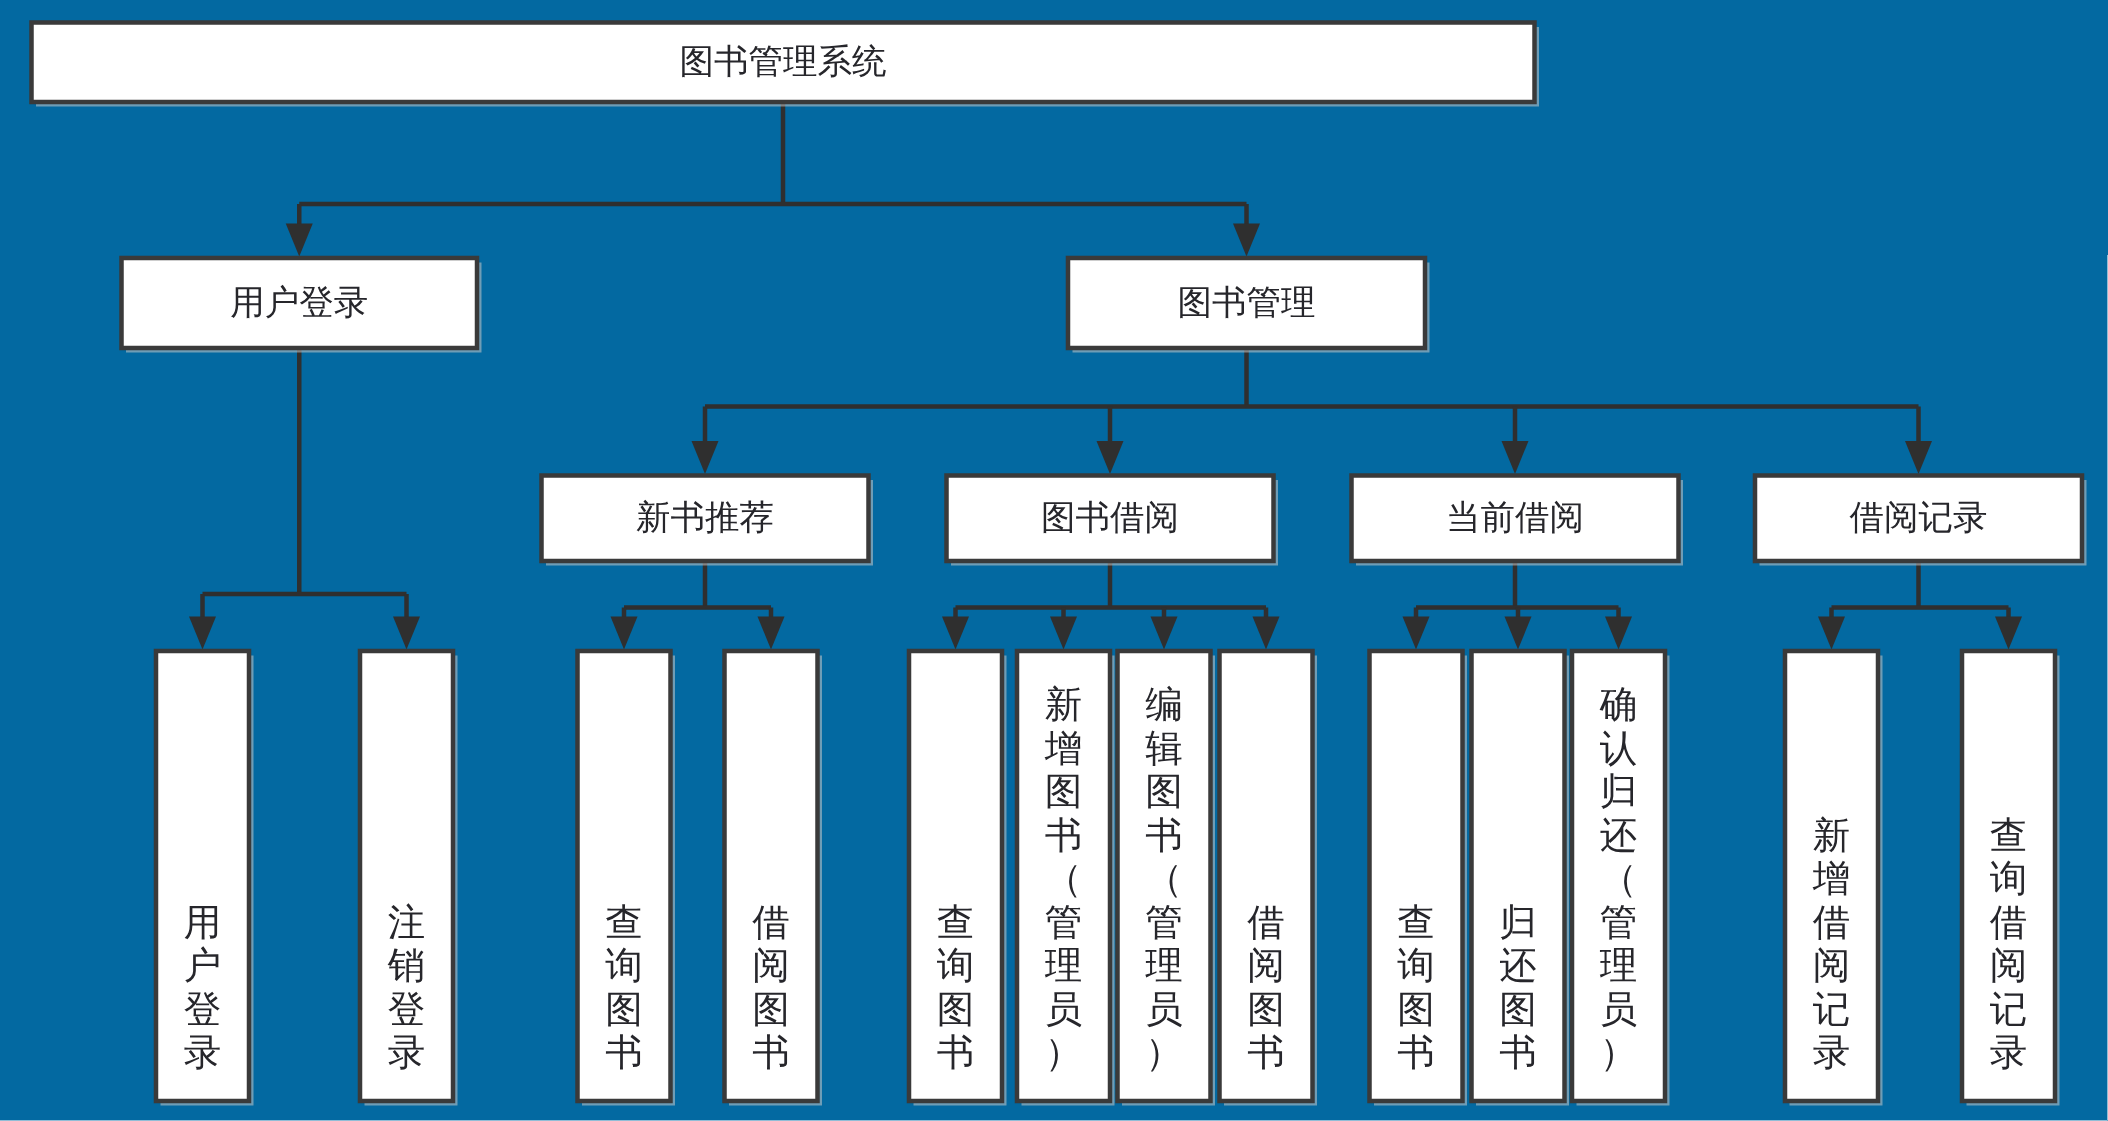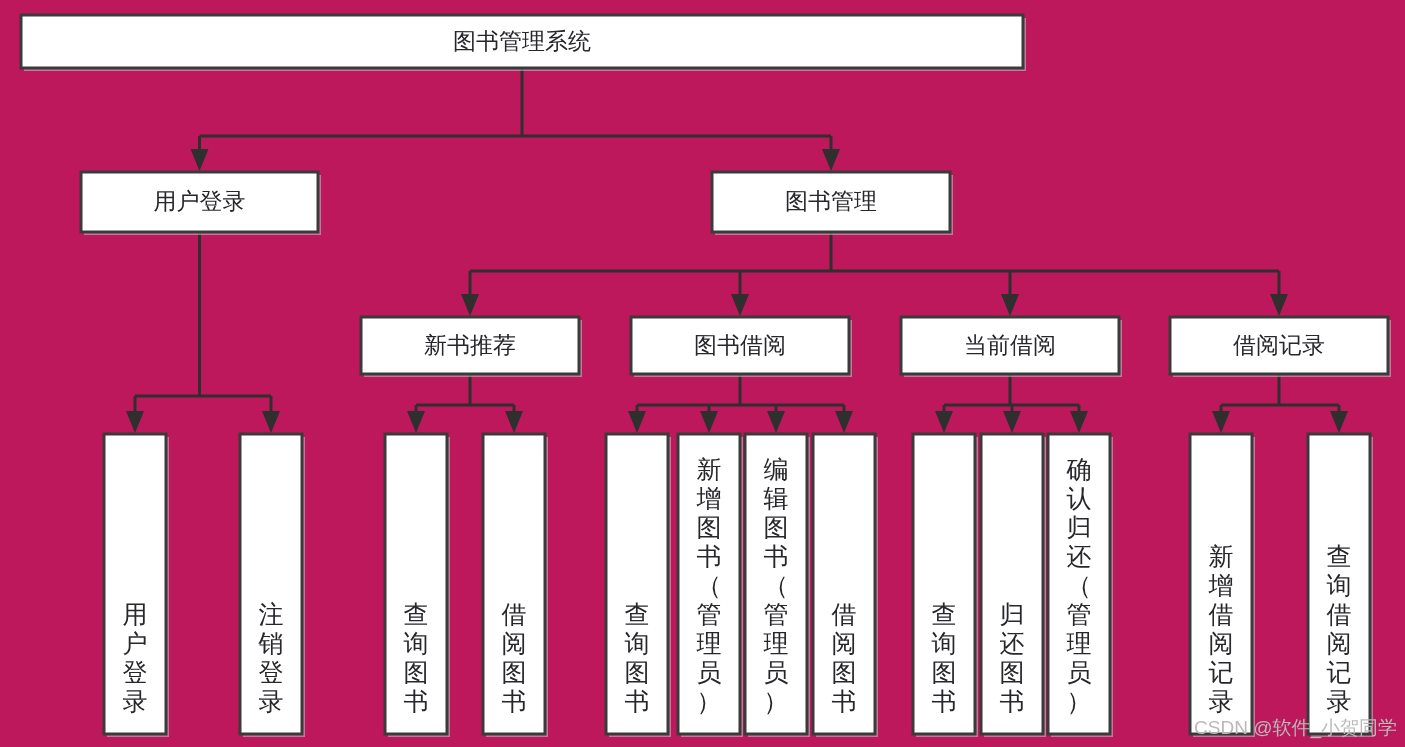--- a/index.html
+++ b/index.html
@@ -10,21 +10,21 @@
   body {
     width: 1405px;
     height: 747px;
     font-family: "Liberation Sans", "DejaVu Sans", sans-serif;
     overflow: hidden;
   }
   #diagram-root {
     position: relative;
     width: 1405px;
     height: 747px;
-    background: #be185d;
+    background: #0369a1;
   }
   svg.diagram-canvas {
     position: absolute;
     left: 0;
     top: 0;
     width: 1405px;
     height: 747px;
     display: block;
   }
   .node-box {
@@ -234,14 +234,13 @@
           <rect class="node-box" x="1190" y="434" width="62" height="300"></rect>
           <text x="1221" font-size="25" fill="#26262b" text-anchor="middle" font-family="&quot;Liberation Sans&quot;, &quot;DejaVu Sans&quot;, sans-serif"><tspan x="1221" y="565">新</tspan><tspan x="1221" y="594">增</tspan><tspan x="1221" y="623">借</tspan><tspan x="1221" y="652">阅</tspan><tspan x="1221" y="681">记</tspan><tspan x="1221" y="710">录</tspan></text>
         </g>
         <g>
           <rect class="node-box-shadow" x="1311" y="437" width="62" height="300"></rect>
           <rect class="node-box" x="1308" y="434" width="62" height="300"></rect>
           <text x="1339" font-size="25" fill="#26262b" text-anchor="middle" font-family="&quot;Liberation Sans&quot;, &quot;DejaVu Sans&quot;, sans-serif"><tspan x="1339" y="565">查</tspan><tspan x="1339" y="594">询</tspan><tspan x="1339" y="623">借</tspan><tspan x="1339" y="652">阅</tspan><tspan x="1339" y="681">记</tspan><tspan x="1339" y="710">录</tspan></text>
         </g>
       </g>
   </svg>
-  <div class="watermark">CSDN @软件_小贺同学</div>
 </div>
 
 </body></html>

